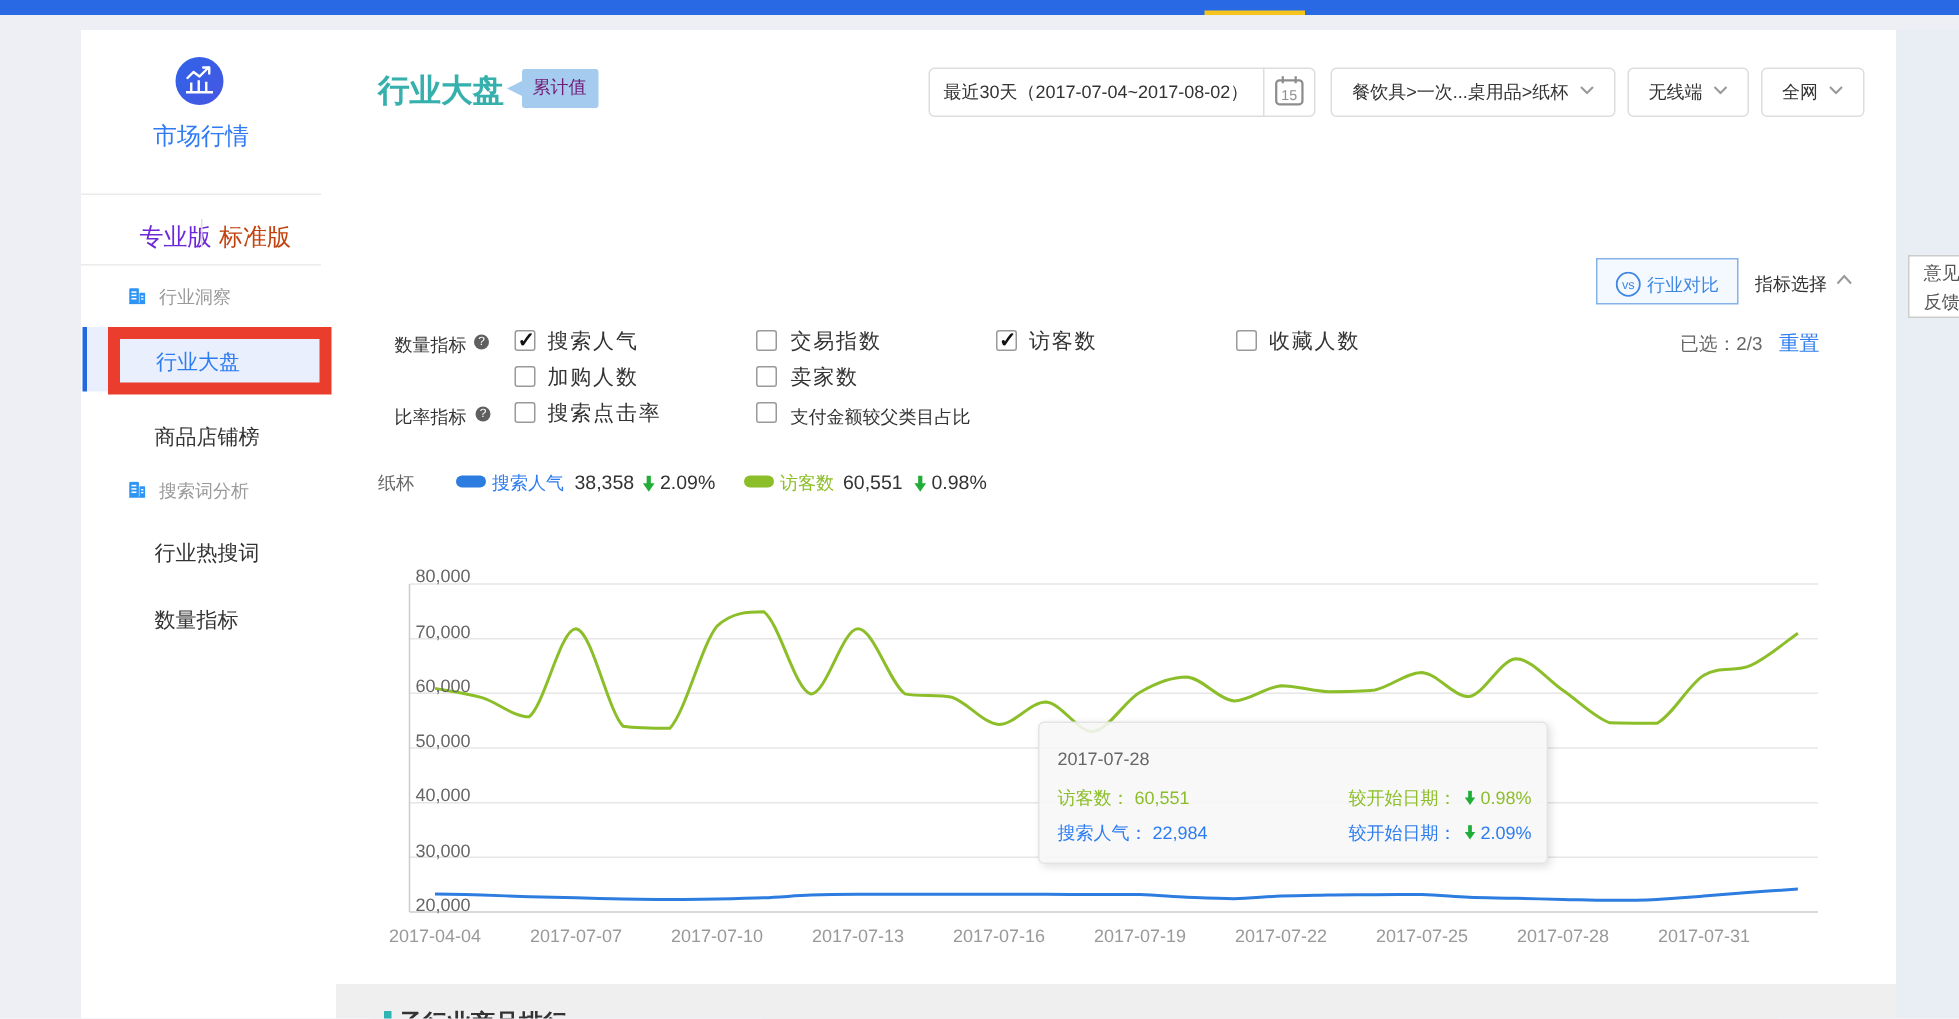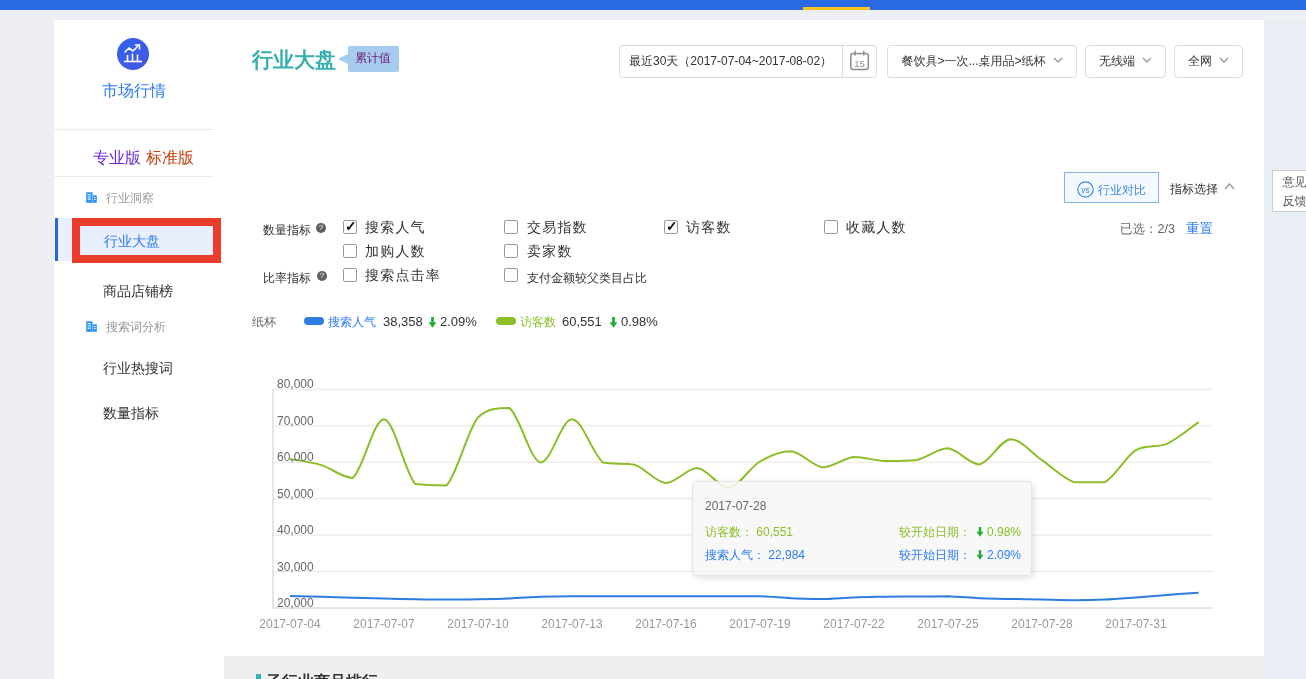--- a/index.html
+++ b/index.html
@@ -196,21 +196,21 @@
 <path d="M290.0,458.9C295.2,460.0,310.9,462.0,321.3,465.1C331.8,468.3,342.2,477.9,352.7,477.9C363.1,470.2,373.5,419.2,384.0,419.2C394.4,420.2,404.9,473.0,415.3,484.1C425.8,485.5,436.2,485.5,446.6,485.5C457.1,474.4,467.5,430.3,478.0,417.4C488.4,407.9,498.9,407.9,509.3,407.9C519.8,415.4,530.2,460.7,540.6,462.6C551.1,462.6,561.5,419.2,572.0,419.2C582.4,419.2,592.9,455.0,603.3,462.6C613.7,464.8,624.2,462.6,634.6,464.8C645.1,468.2,655.5,482.4,666.0,483.0C676.4,483.0,686.8,468.0,697.3,468.0C707.7,468.8,718.2,487.7,728.6,487.7C739.1,486.6,749.5,467.5,760.0,461.5C770.4,455.4,780.8,451.3,791.3,451.3C801.7,452.2,812.2,466.3,822.6,467.3C833.1,467.3,843.5,458.1,853.9,457.1C864.4,457.1,874.8,460.6,885.3,461.1C895.7,461.1,906.2,461.1,916.6,460.0C927.0,457.9,937.5,448.3,947.9,448.3C958.4,449.1,968.8,464.4,979.3,464.4C989.7,462.9,1000.1,439.9,1010.6,439.2C1021.0,439.2,1031.5,453.1,1041.9,460.2C1052.4,467.3,1062.8,478.2,1073.2,481.9C1083.7,482.2,1094.1,482.2,1104.6,482.2C1115.0,477.0,1125.5,456.6,1135.9,450.2C1146.4,443.7,1156.8,448.3,1167.2,443.6C1177.7,438.9,1193.3,425.7,1198.6,422.1" fill="none" stroke="#8cbe29" stroke-width="2"></path>
 </svg>
 <div class="abs" style="left:0;top:0">
     <div class="ylab" style="top:376px">80,000</div>
     <div class="ylab" style="top:413px">70,000</div>
     <div class="ylab" style="top:449px">60,000</div>
     <div class="ylab" style="top:486px">50,000</div>
     <div class="ylab" style="top:522px">40,000</div>
     <div class="ylab" style="top:559px">30,000</div>
     <div class="ylab" style="top:595px">20,000</div>
-    <div class="xlab" style="left:250px">2017-07-04</div>
+    <div class="xlab" style="left:250px">2017-04-04</div>
     <div class="xlab" style="left:344px">2017-07-07</div>
     <div class="xlab" style="left:438px">2017-07-10</div>
     <div class="xlab" style="left:532px">2017-07-13</div>
     <div class="xlab" style="left:626px">2017-07-16</div>
     <div class="xlab" style="left:720px">2017-07-19</div>
     <div class="xlab" style="left:814px">2017-07-22</div>
     <div class="xlab" style="left:908px">2017-07-25</div>
     <div class="xlab" style="left:1002px">2017-07-28</div>
     <div class="xlab" style="left:1096px">2017-07-31</div>
   </div>

